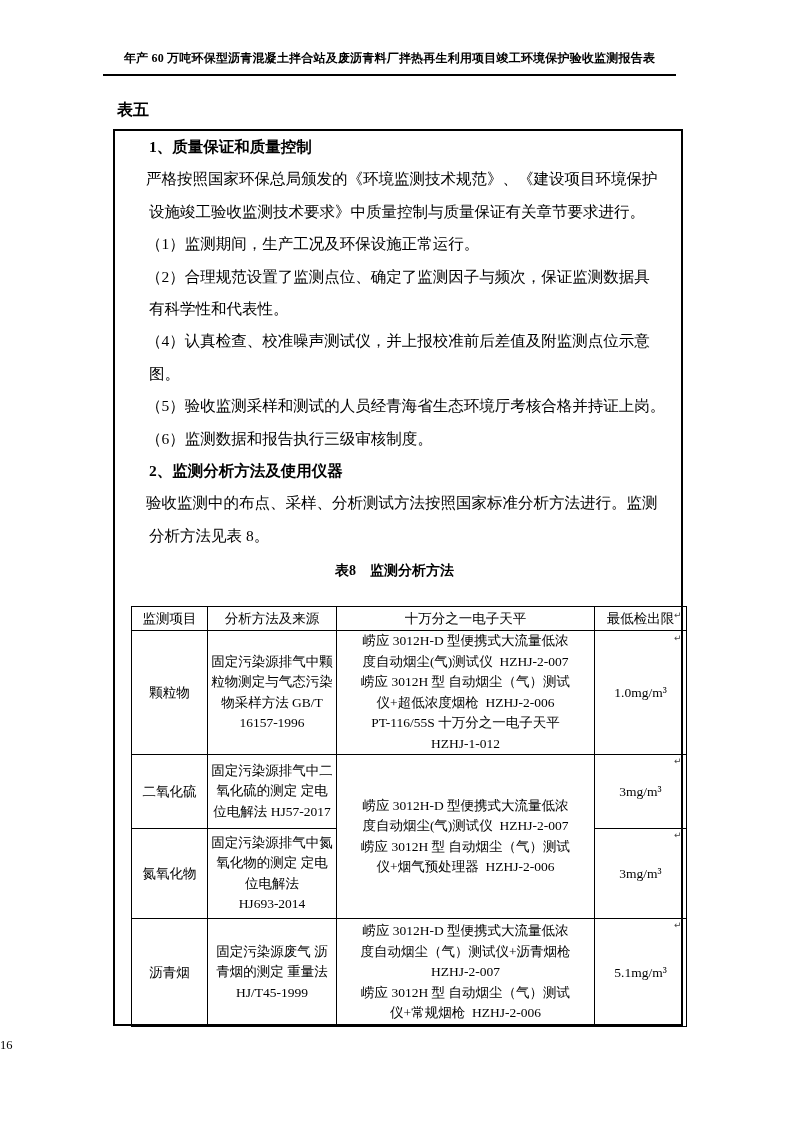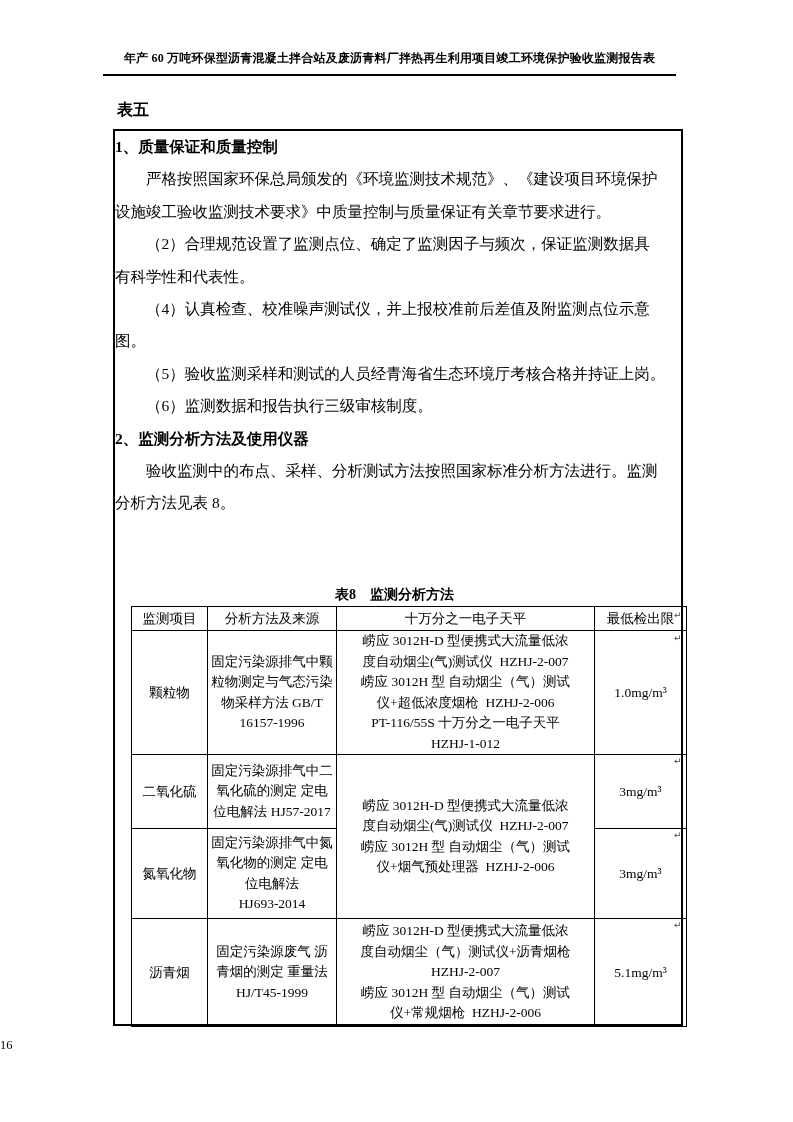--- a/index.html
+++ b/index.html
@@ -5,24 +5,24 @@
   html,body{margin:0;padding:0;background:#fff;}
   .page{position:relative;width:793px;height:1122px;background:#fff;overflow:hidden;
         font-family:"Liberation Serif","DejaVu Serif",serif;color:#000;}
   .doc-header{position:absolute;left:103px;top:50px;width:573px;text-align:center;
         font-weight:bold;font-size:12px;letter-spacing:.2px;white-space:nowrap;
         padding-bottom:7px;border-bottom:2px solid #000;}
   .table-five{position:absolute;left:117px;top:100px;font-size:16px;font-weight:bold;}
   .box{position:absolute;left:113px;top:129px;width:570px;height:897px;
         border:2px solid #000;box-sizing:border-box;}
   .textblock{position:absolute;left:115px;top:131px;width:566px;}
-  .bl{height:32.4px;line-height:32.4px;font-size:15.5px;white-space:pre;}
+  .bl{height:32.4px;line-height:32.4px;font-size:15.5px;white-space:pre;padding-left:34px;}
   .ind{padding-left:31px;}
   .bh{font-weight:bold;}
-  .t8title{position:absolute;left:117px;top:584px;width:555px;height:21px;line-height:21px;
+  .t8title{position:absolute;left:117px;top:560px;width:555px;height:21px;line-height:21px;
         text-align:center;font-weight:bold;font-size:14px;}
   table.t8{position:absolute;left:131px;top:606px;width:555px;border-collapse:collapse;
         table-layout:fixed;font-size:13.5px;}
   .t8 th,.t8 td{border:1px solid #000;padding:0;text-align:center;vertical-align:middle;
         font-weight:normal;overflow:hidden;}
   .t8 th{font-size:13.5px;line-height:18px;}
   tr.hr{height:24px;} tr.r1{height:123px;} tr.r2{height:74px;} tr.r3{height:90px;} tr.r4{height:108px;}
   .cl{white-space:pre;line-height:20.5px;font-size:13.5px;}
   .rem{position:absolute;left:674px;width:10px;font-size:9px;line-height:9px;color:#444;
         font-family:"DejaVu Sans",sans-serif;}
@@ -37,20 +37,21 @@
   <div class="doc-header">年产 60 万吨环保型沥青混凝土拌合站及废沥青料厂拌热再生利用项目竣工环境保护验收监测报告表</div>
 
   <div class="table-five">表五</div>
 
   <div class="box"></div>
 
   <div class="textblock">
     <div class="bl bh">1、质量保证和质量控制</div>
     <div class="bl ind">严格按照国家环保总局颁发的《环境监测技术规范》、《建设项目环境保护</div>
     <div class="bl">设施竣工验收监测技术要求》中质量控制与质量保证有关章节要求进行。</div>
+    <div class="bl ind">（1）监测期间，生产工况及环保设施正常运行。</div>
     <div class="bl ind">（2）合理规范设置了监测点位、确定了监测因子与频次，保证监测数据具</div>
     <div class="bl">有科学性和代表性。</div>
     <div class="bl ind">（4）认真检查、校准噪声测试仪，并上报校准前后差值及附监测点位示意</div>
     <div class="bl">图。</div>
     <div class="bl ind">（5）验收监测采样和测试的人员经青海省生态环境厅考核合格并持证上岗。</div>
     <div class="bl ind">（6）监测数据和报告执行三级审核制度。</div>
     <div class="bl bh">2、监测分析方法及使用仪器</div>
     <div class="bl ind">验收监测中的布点、采样、分析测试方法按照国家标准分析方法进行。监测</div>
     <div class="bl">分析方法见表 8。</div>
   </div>

